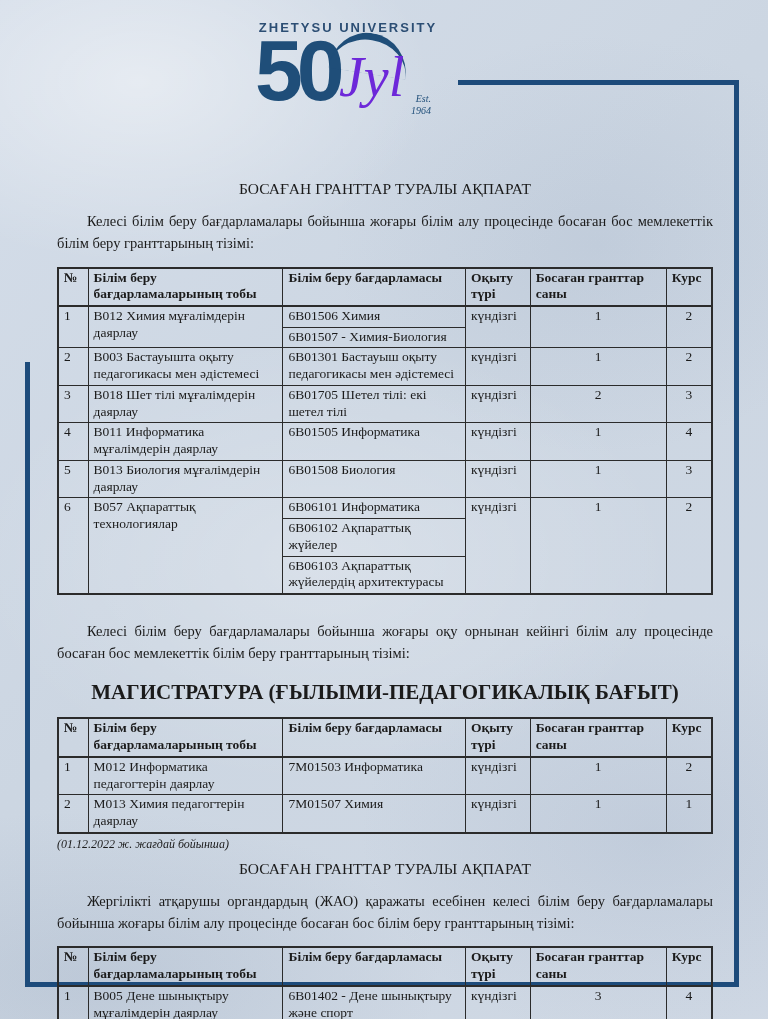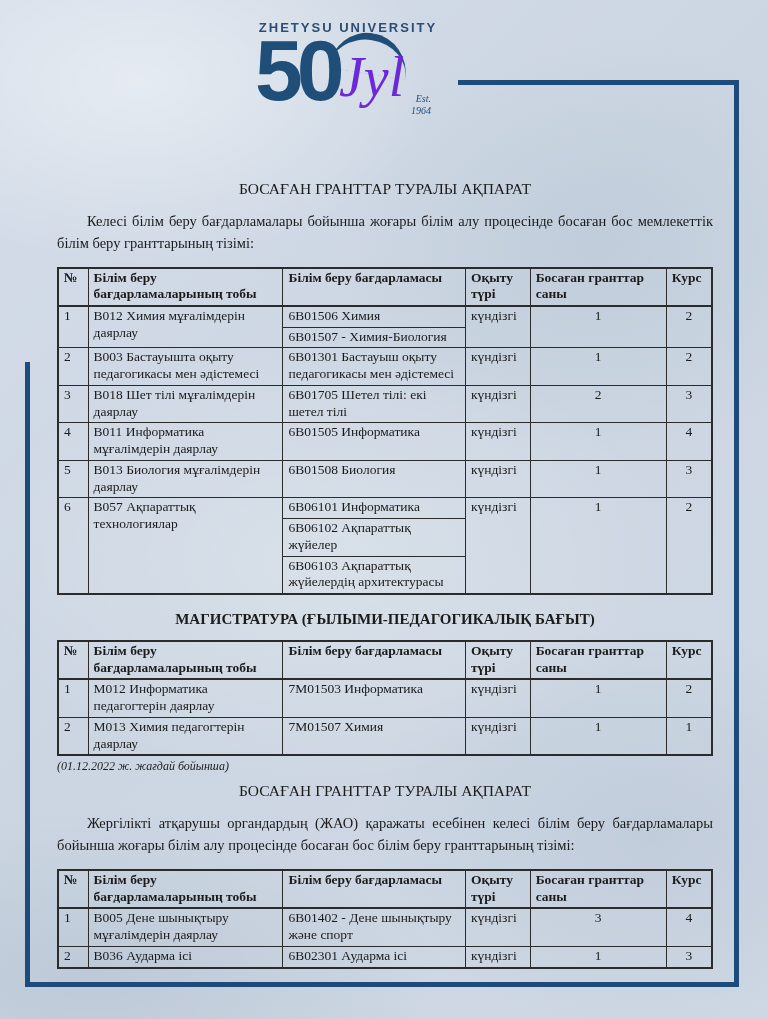--- a/index.html
+++ b/index.html
@@ -50,21 +50,21 @@
   }
 
   
   .content { position:absolute; left:57px; top:174px; width:656px; }
   .doc-title { font-size:15.5px; font-weight:normal; text-align:center; margin:6px; }
   .intro {
     font-size:14.5px; line-height:1.5; text-align:justify; text-indent:30px;
     margin:13px 0 12px;
   }
   .intro.after-table { margin-top:26px; }
-  .mag-title { font-size:15px; font-weight:bold; text-align:center; margin:16px 0 12px; }
+  .mag-title { font-size:21px; font-weight:bold; text-align:center; margin:16px 0 12px; }
   .date-note { font-size:12px; font-style:italic; margin:3px 2px 6px 0; }
   .doc-title.second { margin-top:8px; }
 
   
   table.grants-table {
     width:100%; border-collapse:collapse; table-layout:fixed;
     font-size:13.5px; border:2px solid #2b2b2b;
   }
   .grants-table th, .grants-table td {
     border:1px solid #2b2b2b; padding:1px 5px 2px; vertical-align:top;
@@ -174,20 +174,21 @@
         </tr>
         <tr>
           <td>6В06102 Ақпараттық жүйелер</td>
         </tr>
         <tr>
           <td>6В06103 Ақпараттық жүйелердің архитектурасы</td>
         </tr>
       </tbody>
     </table>
 
+  <p class="intro after-table">Келесі білім беру бағдарламалары бойынша жоғары оқу орнынан кейінгі білім алу процесінде босаған бос мемлекеттік білім беру гранттарының тізімі:</p>
   <h3 class="mag-title">МАГИСТРАТУРА (ҒЫЛЫМИ-ПЕДАГОГИКАЛЫҚ БАҒЫТ)</h3>
 
   <table class="grants-table">
     <colgroup>
       <col class="w-num">
         <col class="w-group">
         <col class="w-prog">
       <col class="w-mode">
         <col class="w-grants">
         <col class="w-course">

